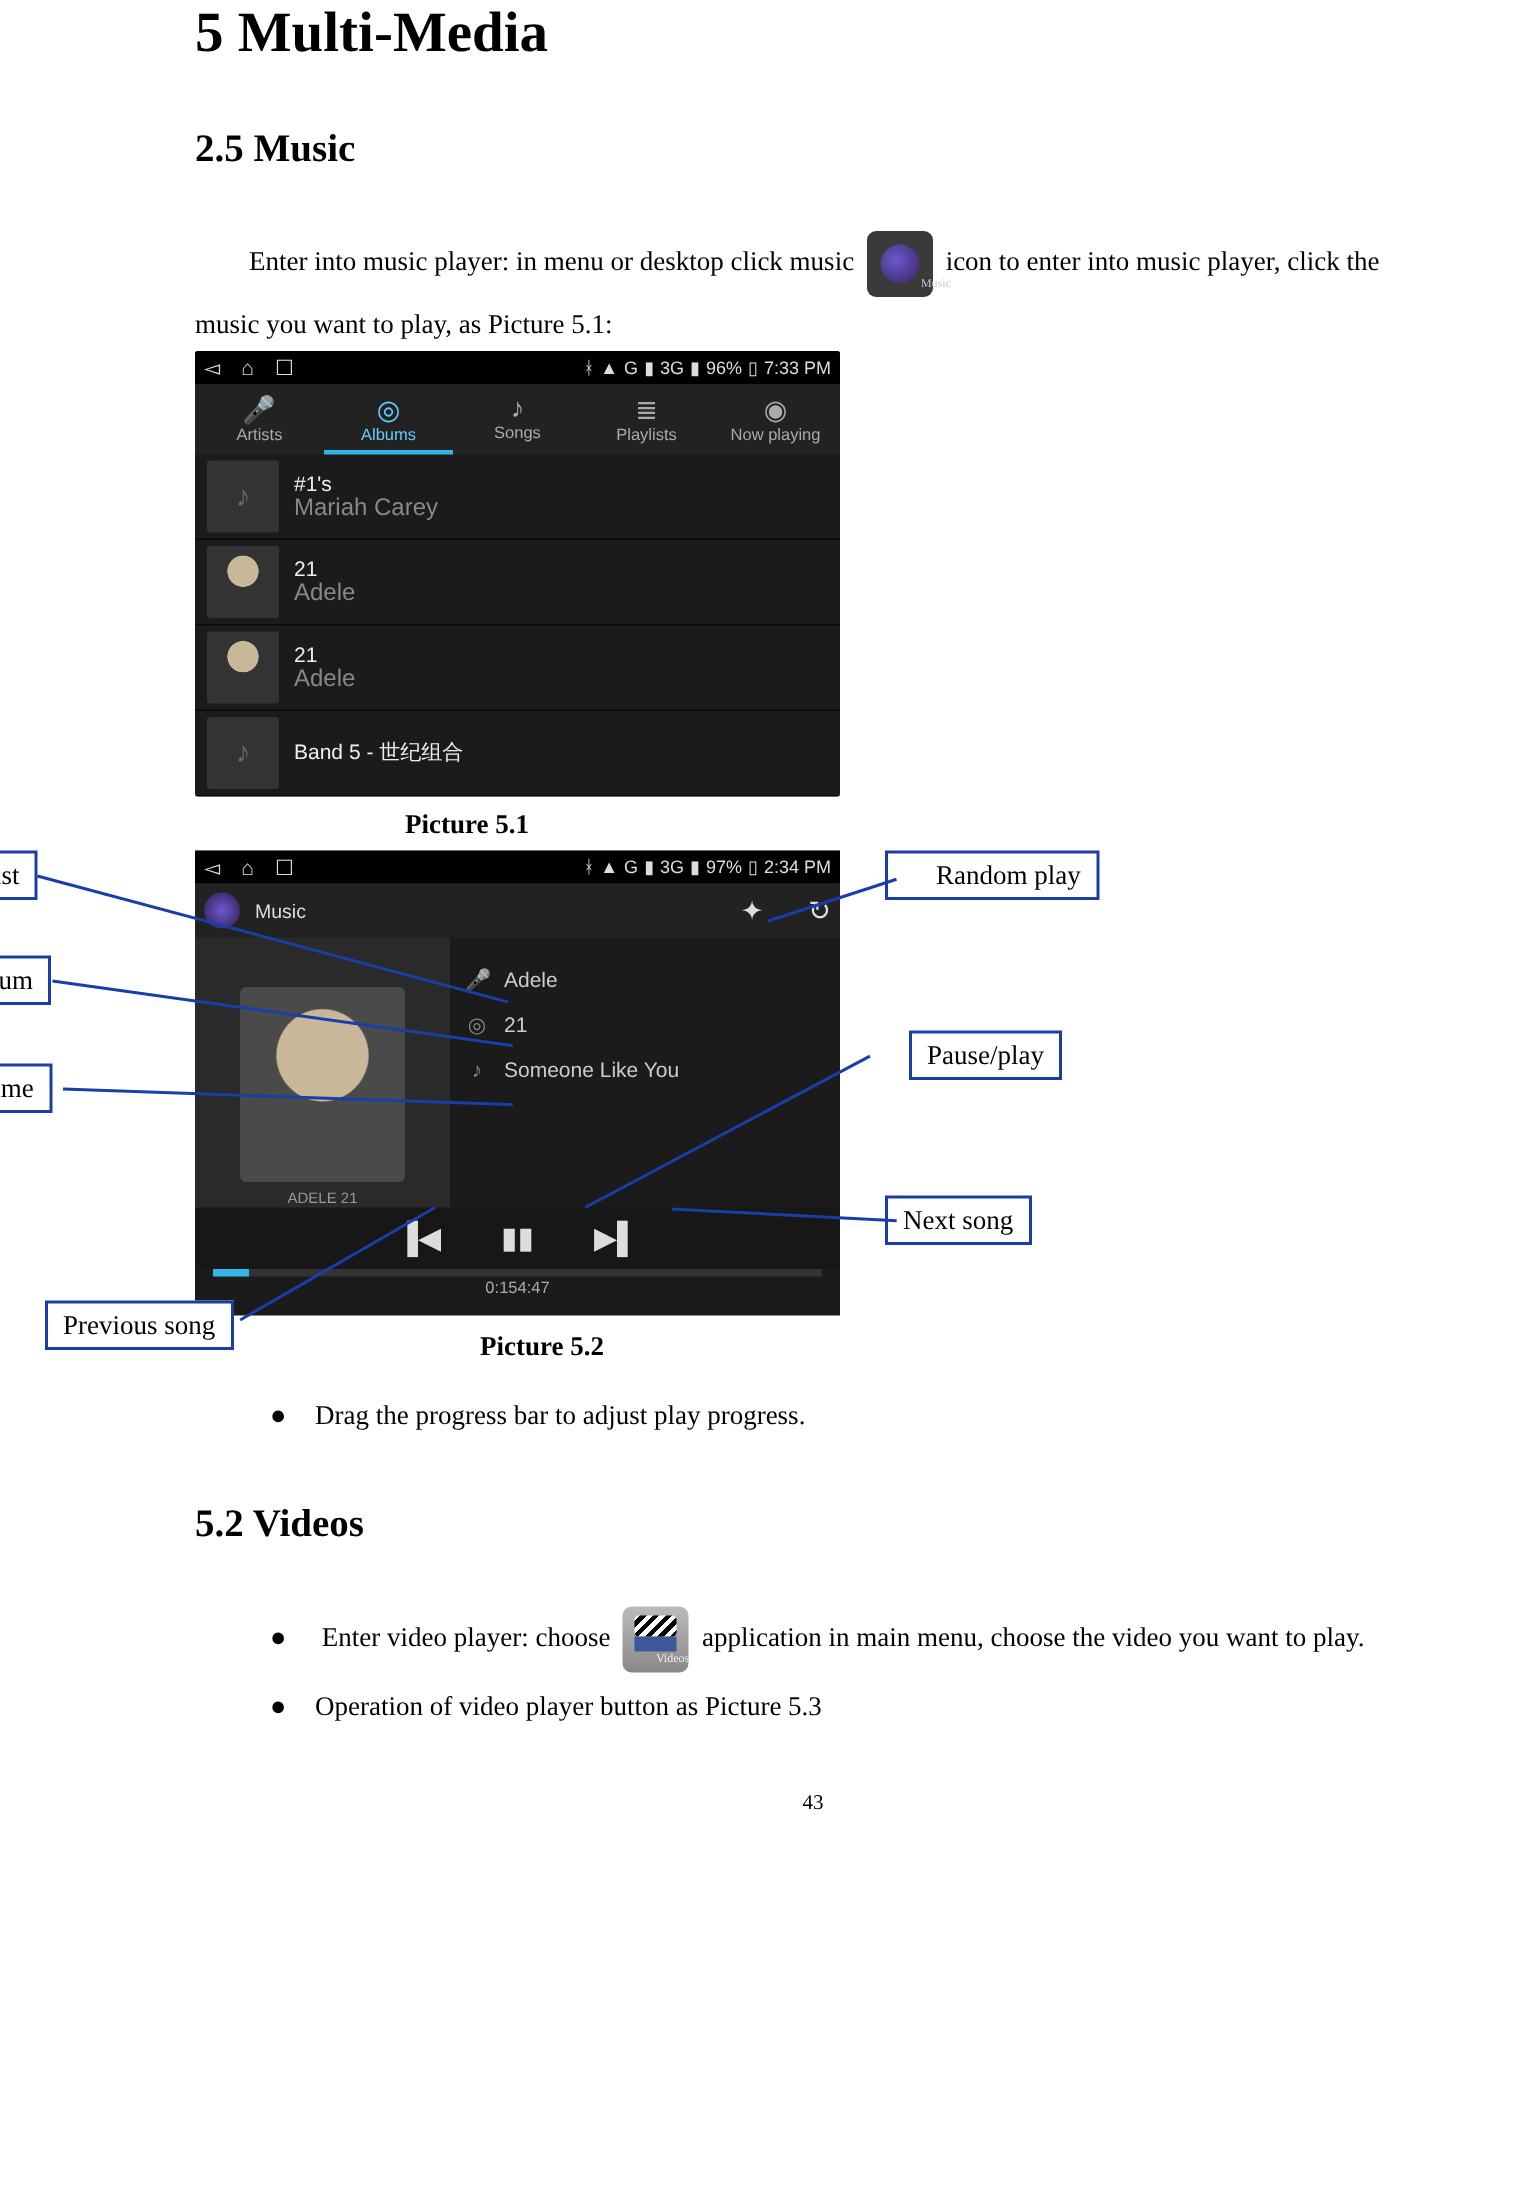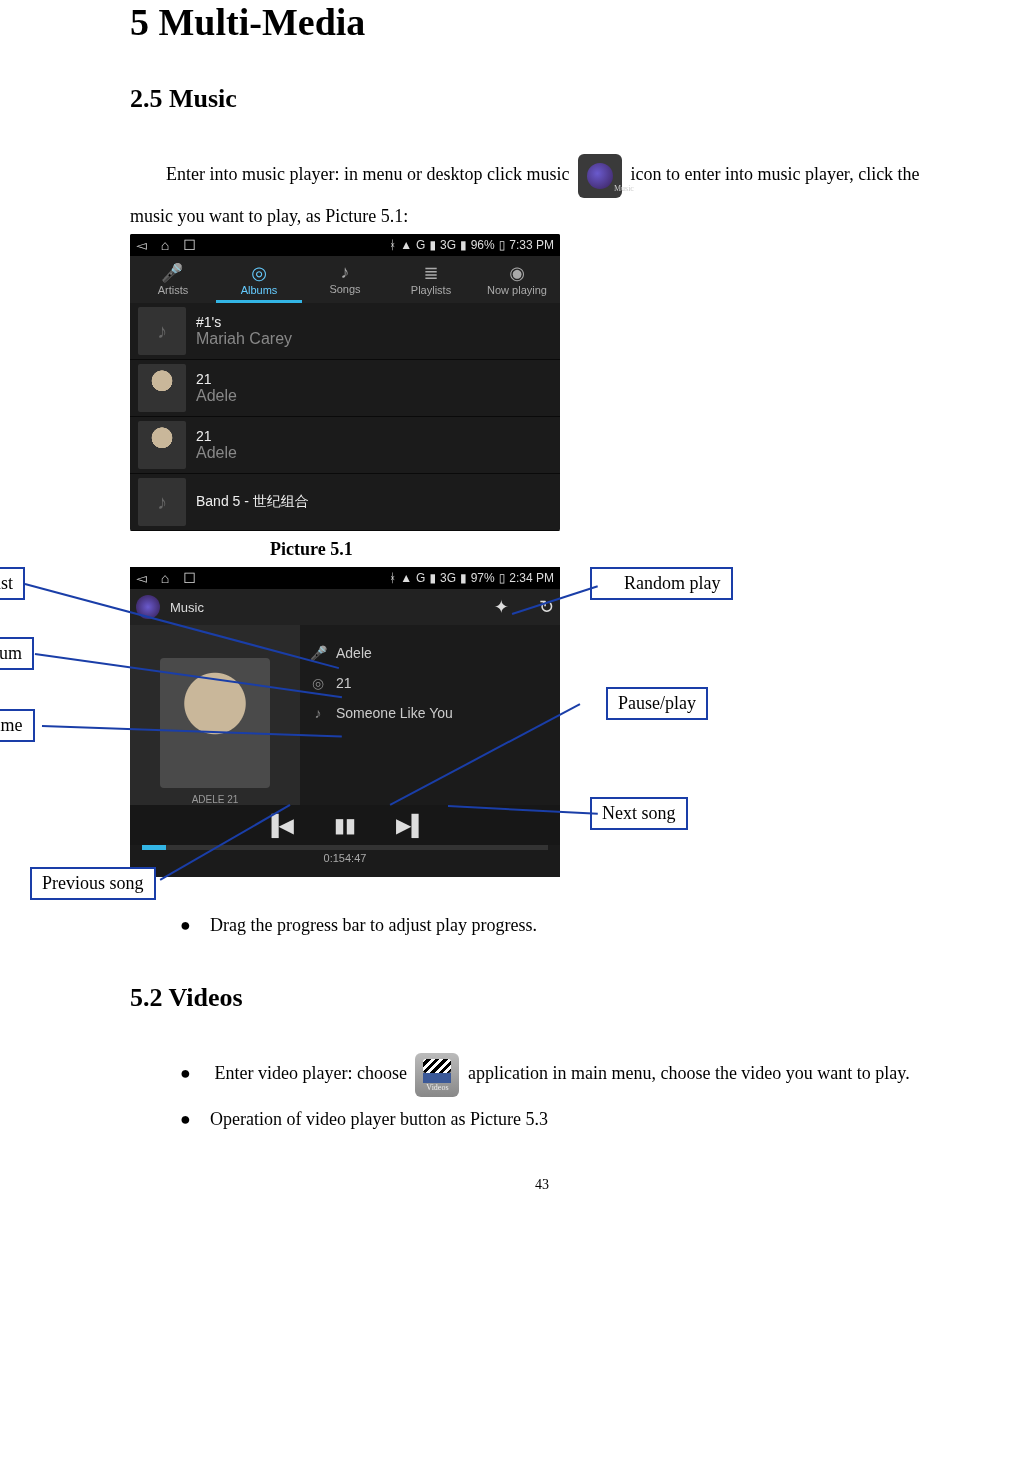--- a/index.html
+++ b/index.html
@@ -47,21 +47,21 @@
     content: ""; position: absolute; left: 8px; right: 8px; top: 6px; height: 14px;
     background: repeating-linear-gradient(-45deg,#000 0 3px,#fff 3px 6px);
     border-radius: 3px;
   }
   .video-app::after {
     content: ""; position: absolute; left: 8px; right: 8px; bottom: 14px; height: 10px;
     background: #3b5998;
   }
   .video-app .lbl {
     position: absolute; bottom: 1px; left: 0; right: 0; font-size: 8px; color: #eee;
-    text-align: center;
+    text-align: right;
   }
 
   
   .shot1 {
     width: 430px; background: #1b1b1b; color: #ddd; font-family: sans-serif;
     font-size: 13px; border-radius: 2px; overflow: hidden;
   }
   .status-bar {
     display: flex; justify-content: space-between; align-items: center;
     background: #000; padding: 3px 6px; font-size: 12px;
@@ -305,20 +305,21 @@
 
     <div class="line" style="left:-5px; top:16px;  width:325px; transform:rotate(15deg);"></div>
     <div class="line" style="left:5px; top:86px;  width:310px; transform:rotate(8deg);"></div>
     <div class="line" style="left:12px; top:158px; width:300px; transform:rotate(2deg);"></div>
     <div class="line" style="left:130px; top:312px; width:150px; transform:rotate(-30deg);"></div>
     <div class="line" style="left:482px; top:46px;  width:90px; transform:rotate(-18deg);"></div>
     <div class="line" style="left:360px; top:237px; width:215px; transform:rotate(-28deg);"></div>
     <div class="line" style="left:418px; top:238px; width:150px; transform:rotate(3deg);"></div>
   </div>
 
+  <p class="caption" style="margin-left:190px; margin-top:-18px;">Picture 5.2</p>
 
   <ul class="bullets">
     <li>Drag the progress bar to adjust play progress.</li>
   </ul>
 
   <h2>5.2 Videos</h2>
 
   <ul class="bullets">
     <li>
       <span>Enter video player: choose </span>

